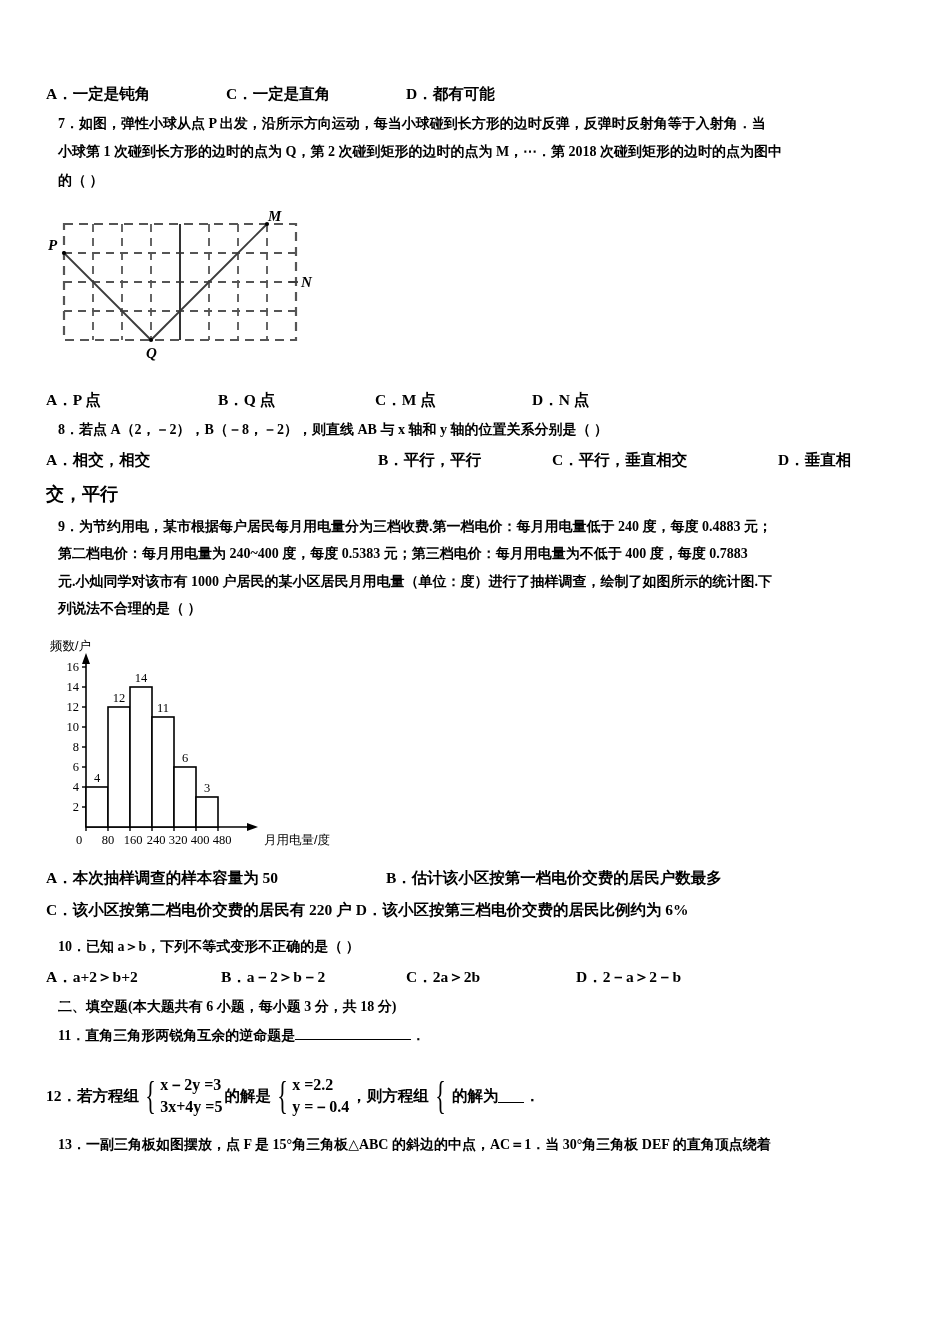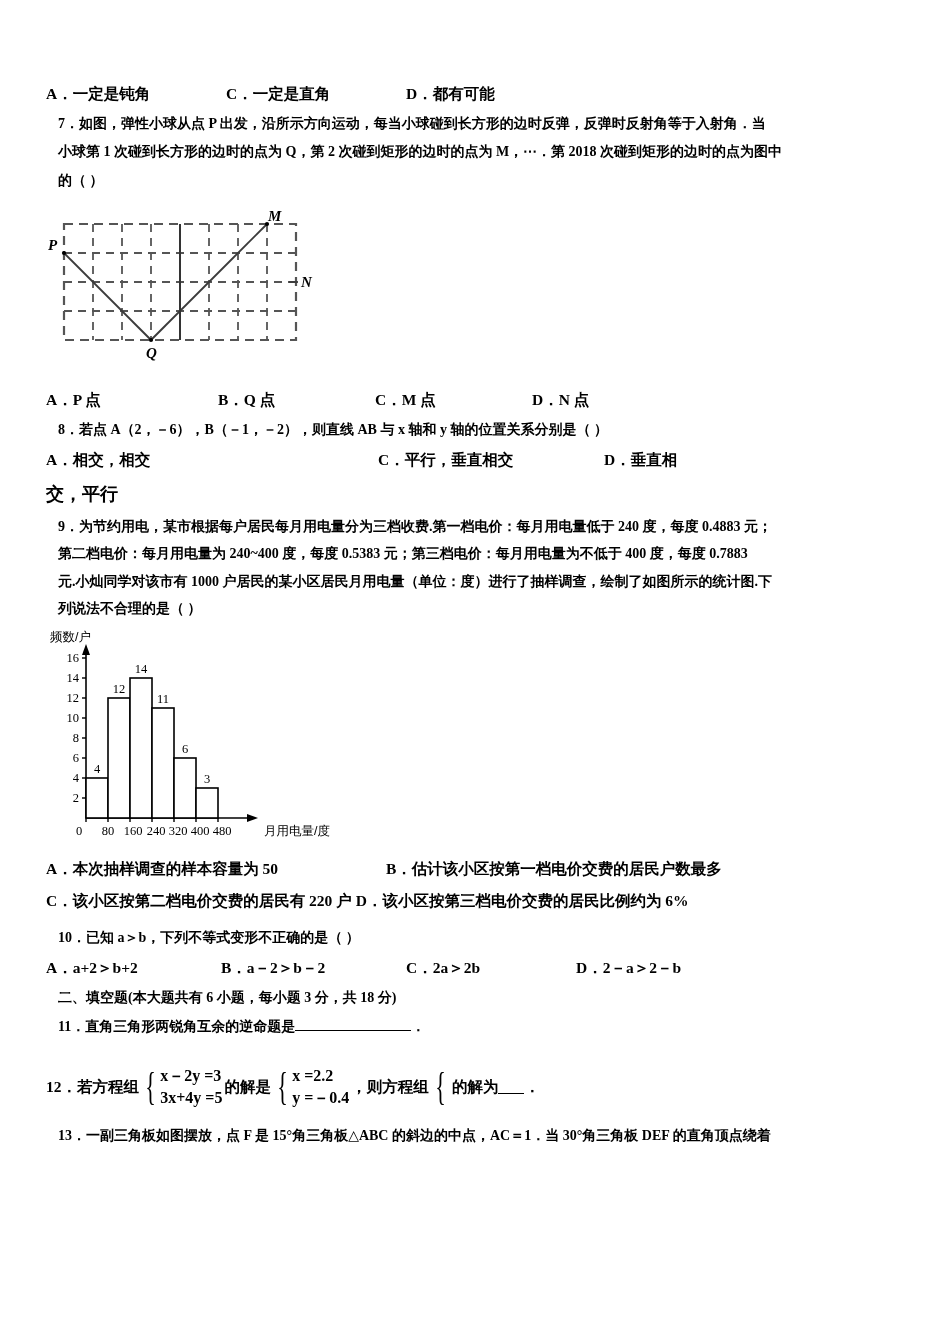--- a/index.html
+++ b/index.html
@@ -59,21 +59,21 @@
     height: 172px;
     margin-top: 14px;
     margin-bottom: 2px;
   }
   .fig7 svg { position: absolute; left: 0; top: 0; }
 
   
   .fig9 {
     position: relative;
     height: 218px;
-    margin-top: 6px;
+    margin-top: 15px;
     margin-bottom: 2px;
   }
   .fig9 svg { position: absolute; left: 0; top: 0; }
 
   
   .q12 {
     display: flex;
     align-items: center;
     font-size: 15.5px;
     font-weight: bold;
@@ -183,23 +183,24 @@
       </svg>
     </div>
 
     <div class="opt-row">
       <span class="opt" style="width:172px">A．P 点</span>
       <span class="opt" style="width:157px">B．Q 点</span>
       <span class="opt" style="width:157px">C．M 点</span>
       <span class="opt">D．N 点</span>
     </div>
 
-    <div class="qline">8．若点 A（2，－6），B（－1，－2），则直线 AB 与 x 轴和 y 轴的位置关系分别是（ ）</div>
+    <div class="qline">8．若点 A（2，－2），B（－8，－2），则直线 AB 与 x 轴和 y 轴的位置关系分别是（ ）</div>
     <div class="opt-row">
       <span class="opt" style="width:332px">A．相交，相交</span>
+      <span class="opt" style="width:174px">B．平行，平行</span>
       <span class="opt" style="width:226px">C．平行，垂直相交</span>
       <span class="opt">D．垂直相</span>
     </div>
     <div class="line">交，平行</div>
 
     <div class="qline" style="line-height:1.95">9．为节约用电，某市根据每户居民每月用电量分为三档收费.第一档电价：每月用电量低于 240 度，每度 0.4883 元；</div>
     <div class="qline" style="line-height:1.95">第二档电价：每月用电量为 240~400 度，每度 0.5383 元；第三档电价：每月用电量为不低于 400 度，每度 0.7883</div>
     <div class="qline" style="line-height:1.95">元.小灿同学对该市有 1000 户居民的某小区居民月用电量（单位：度）进行了抽样调查，绘制了如图所示的统计图.下</div>
     <div class="qline" style="line-height:1.95">列说法不合理的是（        ）</div>
 

